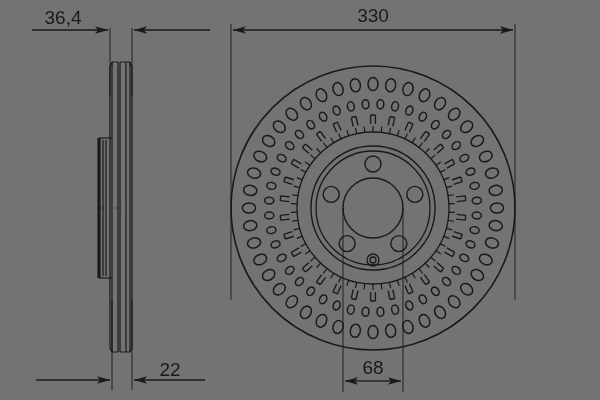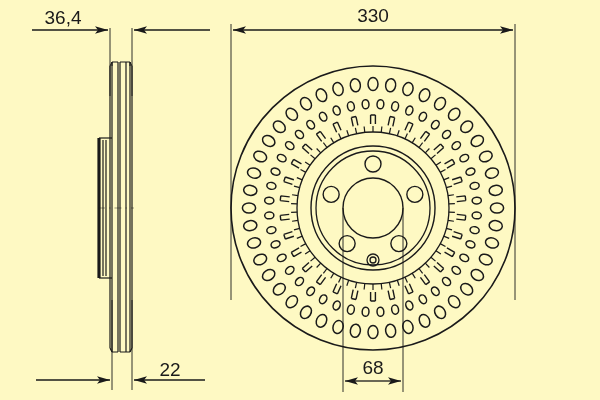--- a/index.html
+++ b/index.html
@@ -1,18 +1,18 @@
 <!DOCTYPE html>
 <html><head>
 <meta charset="utf-8">
 <style>
   html,body{margin:0;padding:0;background:#ffffff;}
   body{width:600px;height:400px;overflow:hidden;
        font-family:"Liberation Sans",sans-serif;color:#1a1a1a;}
-  #stage{position:relative;width:600px;height:400px;background:#fef9c3;}
+  #stage{position:relative;width:600px;height:400px;background:#737373;}
   svg{display:block;}
   .dimtext{font-family:"Liberation Sans",sans-serif;font-size:19px;fill:#1a1a1a;}
 </style>
 </head>
 <body>
 
 <div id="stage">
   <svg width="600" height="400" viewBox="0 0 600 400">
 
     <defs>

